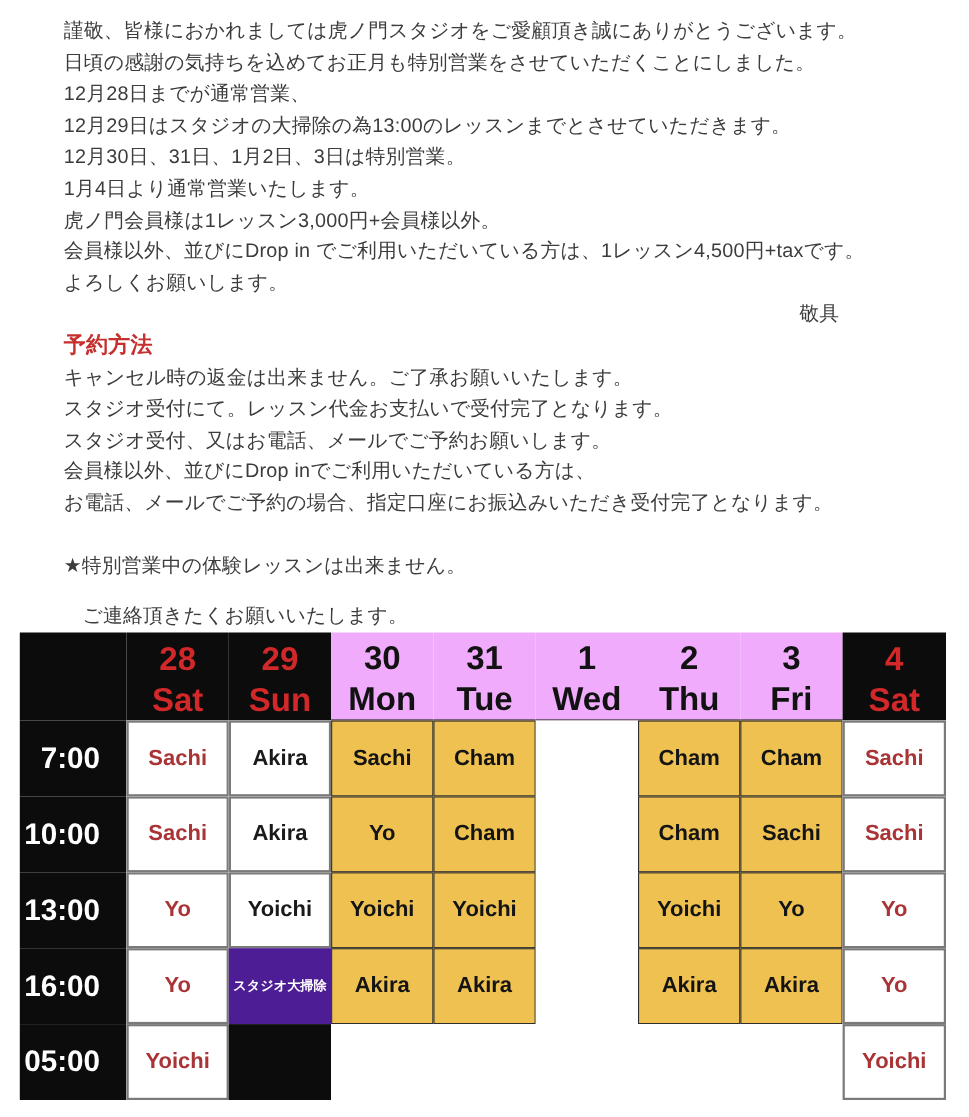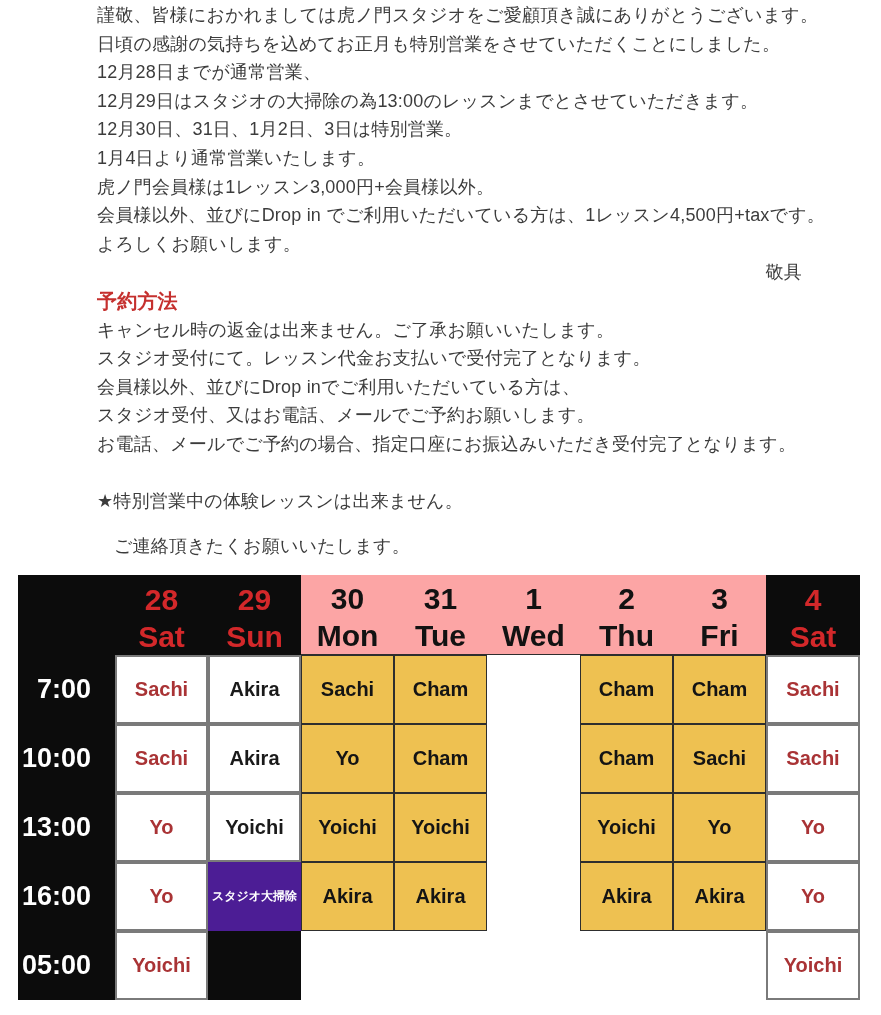--- a/index.html
+++ b/index.html
@@ -4,24 +4,23 @@
 <style>
   html,body{margin:0;padding:0;background:#ffffff;}
   body{
     width:881px;height:1015px;position:relative;overflow:hidden;
     font-family:"Liberation Sans","DejaVu Sans",sans-serif;
     -webkit-font-smoothing:antialiased;
   }
 
   
   .notice{
-    position:absolute;top:1px;left:58px;width:765px;
+    position:absolute;top:14px;left:58px;width:765px;
     color:#3c3c3c;font-size:18px;line-height:28.6px;
     letter-spacing:0.2px;
-    margin-left:39px;
   }
   .line{height:28.6px;white-space:nowrap;}
   .closing{height:28.6px;text-align:right;padding-right:60px;}
   .res-heading{
     height:28.6px;color:#c5302e;font-weight:bold;font-size:20px;
   }
   .spacer{height:28.6px;}
   .spacer-sm{height:16px;}
   .contact{padding-left:17px;}
 
@@ -34,21 +33,21 @@
     grid-template-rows:80px repeat(5,69px);
     background:#ffffff;
   }
   .schedule > div{box-sizing:border-box;}
 
   
   .hd{display:flex;flex-direction:column;align-items:center;justify-content:flex-end;
       padding-top:3px;font-weight:bold;}
   .hd .d1,.hd .d2{font-size:30px;line-height:37px;}
   .hdk{background:#0c0c0c;color:#d3282a;}
-  .hgl{background:#fca5a5;color:#121212;border-bottom:1px solid #2e2e2e;}
+  .hgl{background:#f0abfc;color:#121212;border-bottom:1px solid #2e2e2e;}
   .h-blank{background:#0c0c0c;}
 
   
   .t{
     background:#0c0c0c;color:#ffffff;font-weight:bold;font-size:27px;
     display:flex;align-items:center;justify-content:flex-end;
     padding-right:24px;
   }
 
   
@@ -81,22 +80,22 @@
   <div class="line">12月29日はスタジオの大掃除の為13:00のレッスンまでとさせていただきます。</div>
   <div class="line">12月30日、31日、1月2日、3日は特別営業。</div>
   <div class="line">1月4日より通常営業いたします。</div>
   <div class="line">虎ノ門会員様は1レッスン3,000円+会員様以外。</div>
   <div class="line">会員様以外、並びにDrop in でご利用いただいている方は、1レッスン4,500円+taxです。</div>
   <div class="line">よろしくお願いします。</div>
   <div class="closing">敬具</div>
   <div class="res-heading">予約方法</div>
   <div class="line">キャンセル時の返金は出来ません。ご了承お願いいたします。</div>
   <div class="line">スタジオ受付にて。レッスン代金お支払いで受付完了となります。</div>
+  <div class="line">スタジオ受付、又はお電話、メールでご予約お願いします。</div>
   <div class="line">会員様以外、並びにDrop inでご利用いただいている方は、</div>
-  <div class="line">スタジオ受付、又はお電話、メールでご予約お願いします。</div>
   <div class="line">お電話、メールでご予約の場合、指定口座にお振込みいただき受付完了となります。</div>
   <div class="spacer"></div>
   <div class="line">★特別営業中の体験レッスンは出来ません。</div>
   <div class="spacer-sm"></div>
   <div class="line contact">ご連絡頂きたくお願いいたします。</div>
 </div>
 
 <div class="schedule">
 
   <div class="h-blank"></div>

